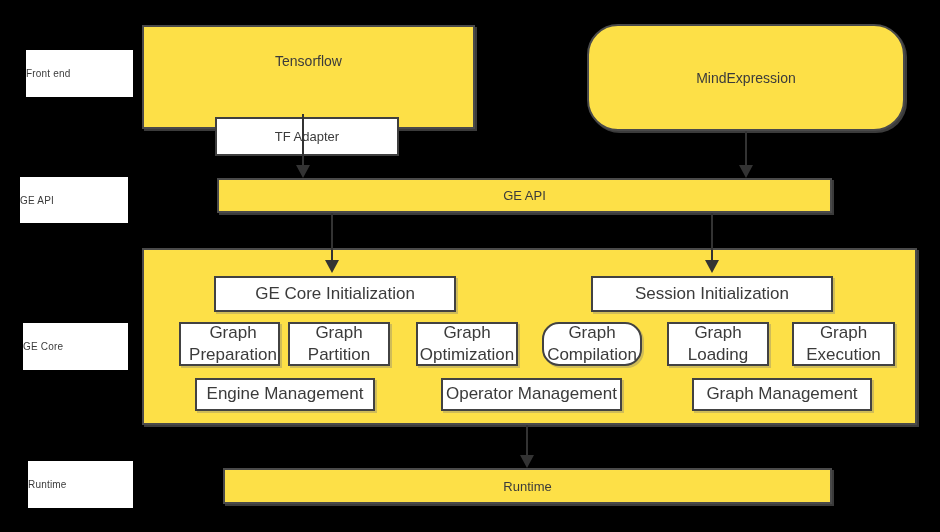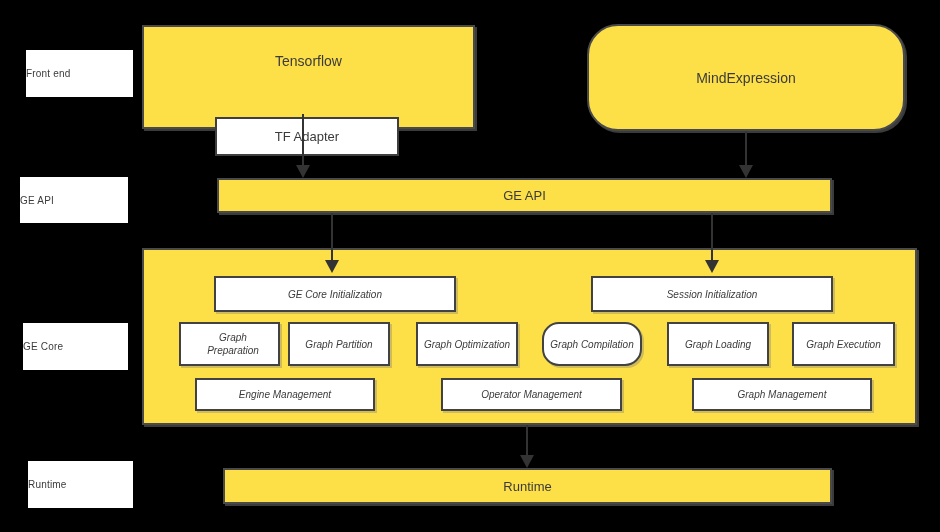--- a/index.html
+++ b/index.html
@@ -59,23 +59,22 @@
 
   .ge-core-box { left: 142px; top: 248px; width: 775px; height: 177px; }
 
   .inner-box {
     position: absolute; box-sizing: border-box;
     background: #ffffff;
     border: 2px solid #424242;
     box-shadow: 2px 2px 0 rgba(120,120,120,0.35);
     display: flex; align-items: center; justify-content: center;
     text-align: center;
-    font-size: 10px;
+    font-size: 17px;
     line-height: 1.3;
-    font-style: italic;
   }
   .init-core    { left: 70px;  top: 26px; width: 242px; height: 36px; }
   .init-session { left: 447px; top: 26px; width: 242px; height: 36px; }
 
   .stage-box { top: 72px; height: 44px; padding: 0 4px; }
   .st-prep { left: 35px;  width: 101px; padding-left: 11px; }
   .st-part { left: 144px; width: 102px; }
   .st-opt  { left: 272px; width: 102px; }
   .st-comp { left: 398px; width: 100px; border-radius: 17px; }
   .st-load { left: 523px; width: 102px; justify-content: center; }

